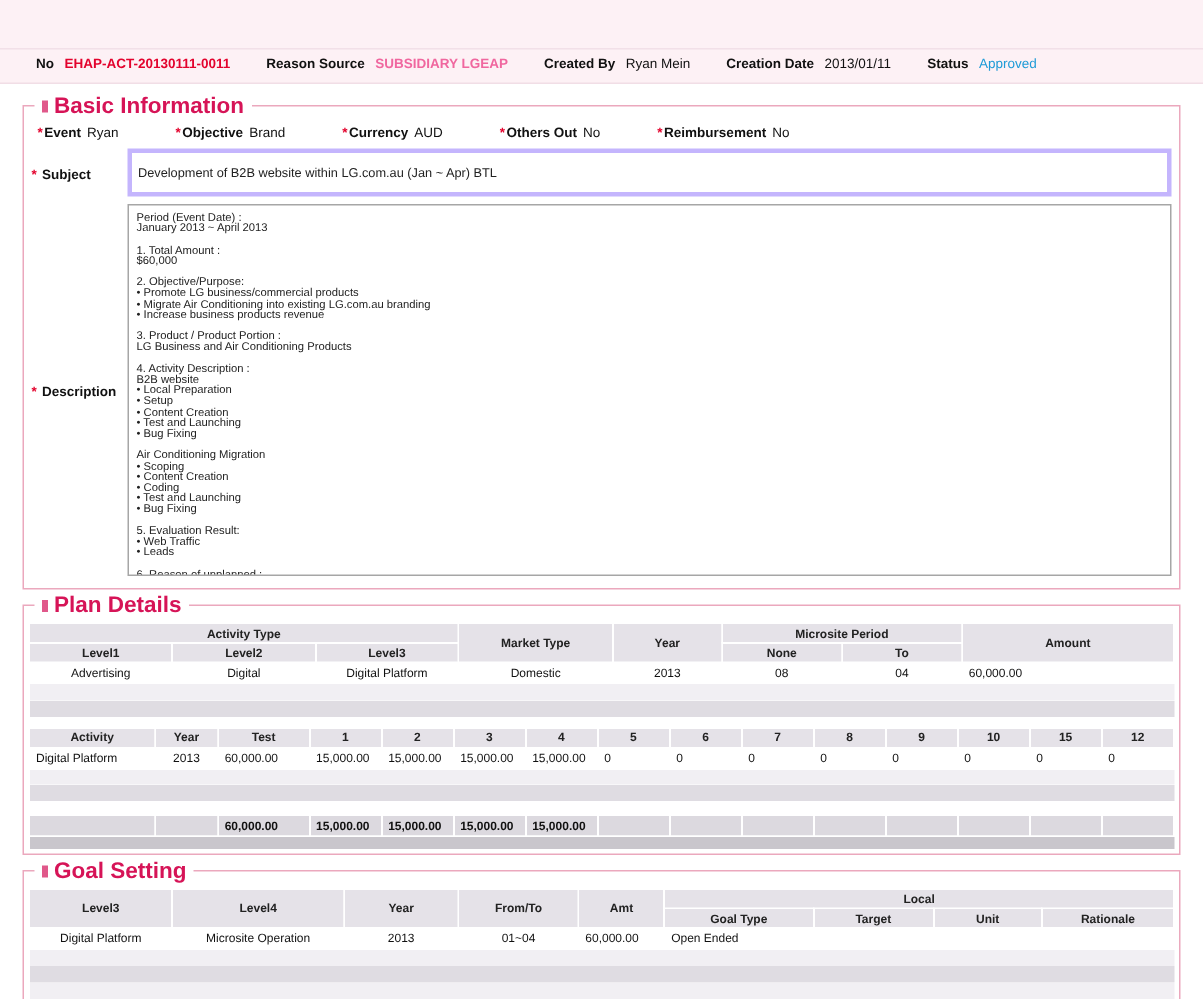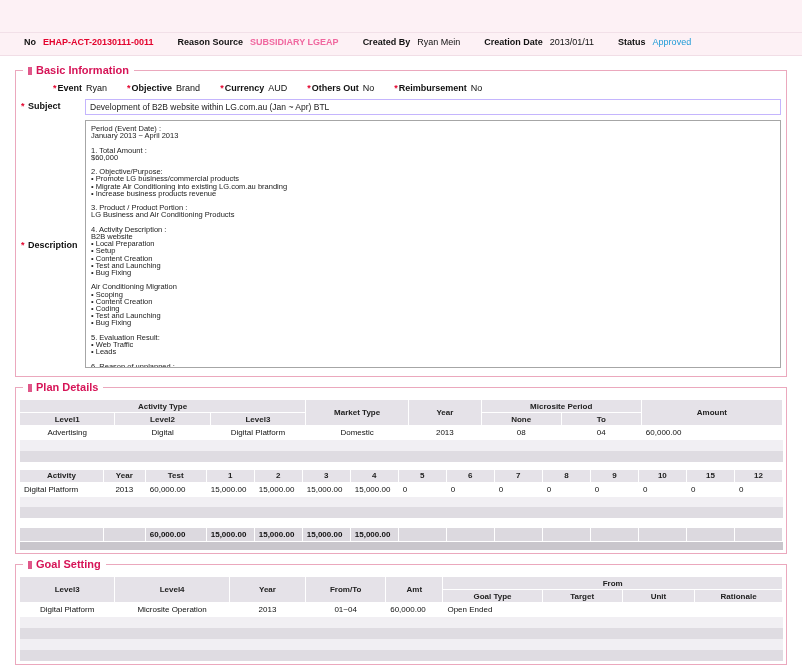--- a/index.html
+++ b/index.html
@@ -12,32 +12,32 @@
   .record-row{position:absolute;left:24px;top:37px;display:flex;align-items:baseline;white-space:nowrap;}
   .record-group{margin-right:24px;display:flex;align-items:baseline;}
   .record-group .lbl{font-weight:bold;margin-right:7px;}
   .val-red{color:#e3032d;font-weight:bold;}
   .val-pink{color:#f0679f;font-weight:bold;}
   .val-blue{color:#1f9bd7;}
 
   
   .content{padding-top:14px;}
   .panel{position:relative;margin:0 15px 10px;border:1px solid #eba8bd;padding:11px 3px 3px;background:#fff;}
-  .panel-legend{position:absolute;top:-6px;left:7px;background:#fff;padding:0 5px;color:#d61457;font-weight:bold;font-size:11px;display:flex;align-items:center;line-height:11px;}
+  .panel-legend{position:absolute;top:-6px;left:7px;background:#fff;padding:0 5px;color:#d61457;font-weight:bold;font-size:15px;display:flex;align-items:center;line-height:11px;}
   .legend-icon{display:inline-block;width:3px;height:8px;border-left:2px solid #e0588a;border-right:2px solid #e0588a;margin-right:4px;}
 
   
-  .bi-fields{display:flex;gap:20px;padding:1px 6px 6px;margin-left:28px;}
+  .bi-fields{display:flex;gap:38px;padding:1px 6px 6px;}
   .bi-field{display:flex;gap:4px;align-items:baseline;}
   .bi-field .lbl{font-weight:bold;}
   .req{color:#e3032d;font-weight:bold;margin-right:1px;}
-  .form-row{display:flex;align-items:flex-start;padding:0 2px;margin-bottom:5px;}
+  .form-row{display:flex;align-items:center;padding:0 2px;margin-bottom:5px;}
   .form-row.center{align-items:center;}
   .form-label{width:64px;flex:none;font-weight:bold;padding-top:2px;}
-  .subject-input{flex:1;height:16px;border:1px solid #c4b5fd;font-family:"Liberation Sans",sans-serif;font-size:8.5px;padding:1px 4px;background:#fff;color:#222;}
+  .subject-input{flex:1;height:32px;border:3px solid #c4b5fd;font-family:"Liberation Sans",sans-serif;font-size:8.5px;padding:1px 4px;background:#fff;color:#222;}
   .desc-box{flex:1;height:248px;border:1px solid #a6a6a6;font-family:"Liberation Sans",sans-serif;font-size:7.5px;line-height:7.2px;padding:4px 5px;background:#fff;color:#222;resize:none;overflow:hidden;white-space:pre-wrap;}
 
   
   table{width:100%;border-collapse:collapse;table-layout:fixed;font-size:8px;}
   th{background:#e5e2e8;font-weight:bold;border:1px solid #ffffff;height:13px;padding:1px 2px;text-align:center;color:#222;overflow:hidden;}
   td{height:14px;padding:1px 4px;text-align:center;overflow:hidden;border:1px solid #ffffff;}
   tr.data-row td{background:#ffffff;}
   tr.empty-light td{background:#f1eff3;height:11px;border:none;}
   tr.empty-dark td{background:#dfdce2;height:11px;border:none;}
   tr.spacer td{background:#ffffff;height:9px;border:none;}
@@ -313,21 +313,21 @@
           <col style="width:9.5%">
           <col style="width:11.5%">
       </colgroup>
       <thead>
         <tr>
           <th rowspan="2">Level3</th>
           <th rowspan="2">Level4</th>
           <th rowspan="2">Year</th>
           <th rowspan="2">From/To</th>
           <th rowspan="2">Amt</th>
-          <th colspan="4">From</th>
+          <th colspan="4">Local</th>
         </tr>
         <tr>
           <th>Goal Type</th>
           <th>Target</th>
           <th>Unit</th>
           <th>Rationale</th>
         </tr>
       </thead>
       <tbody>
         <tr class="data-row">

